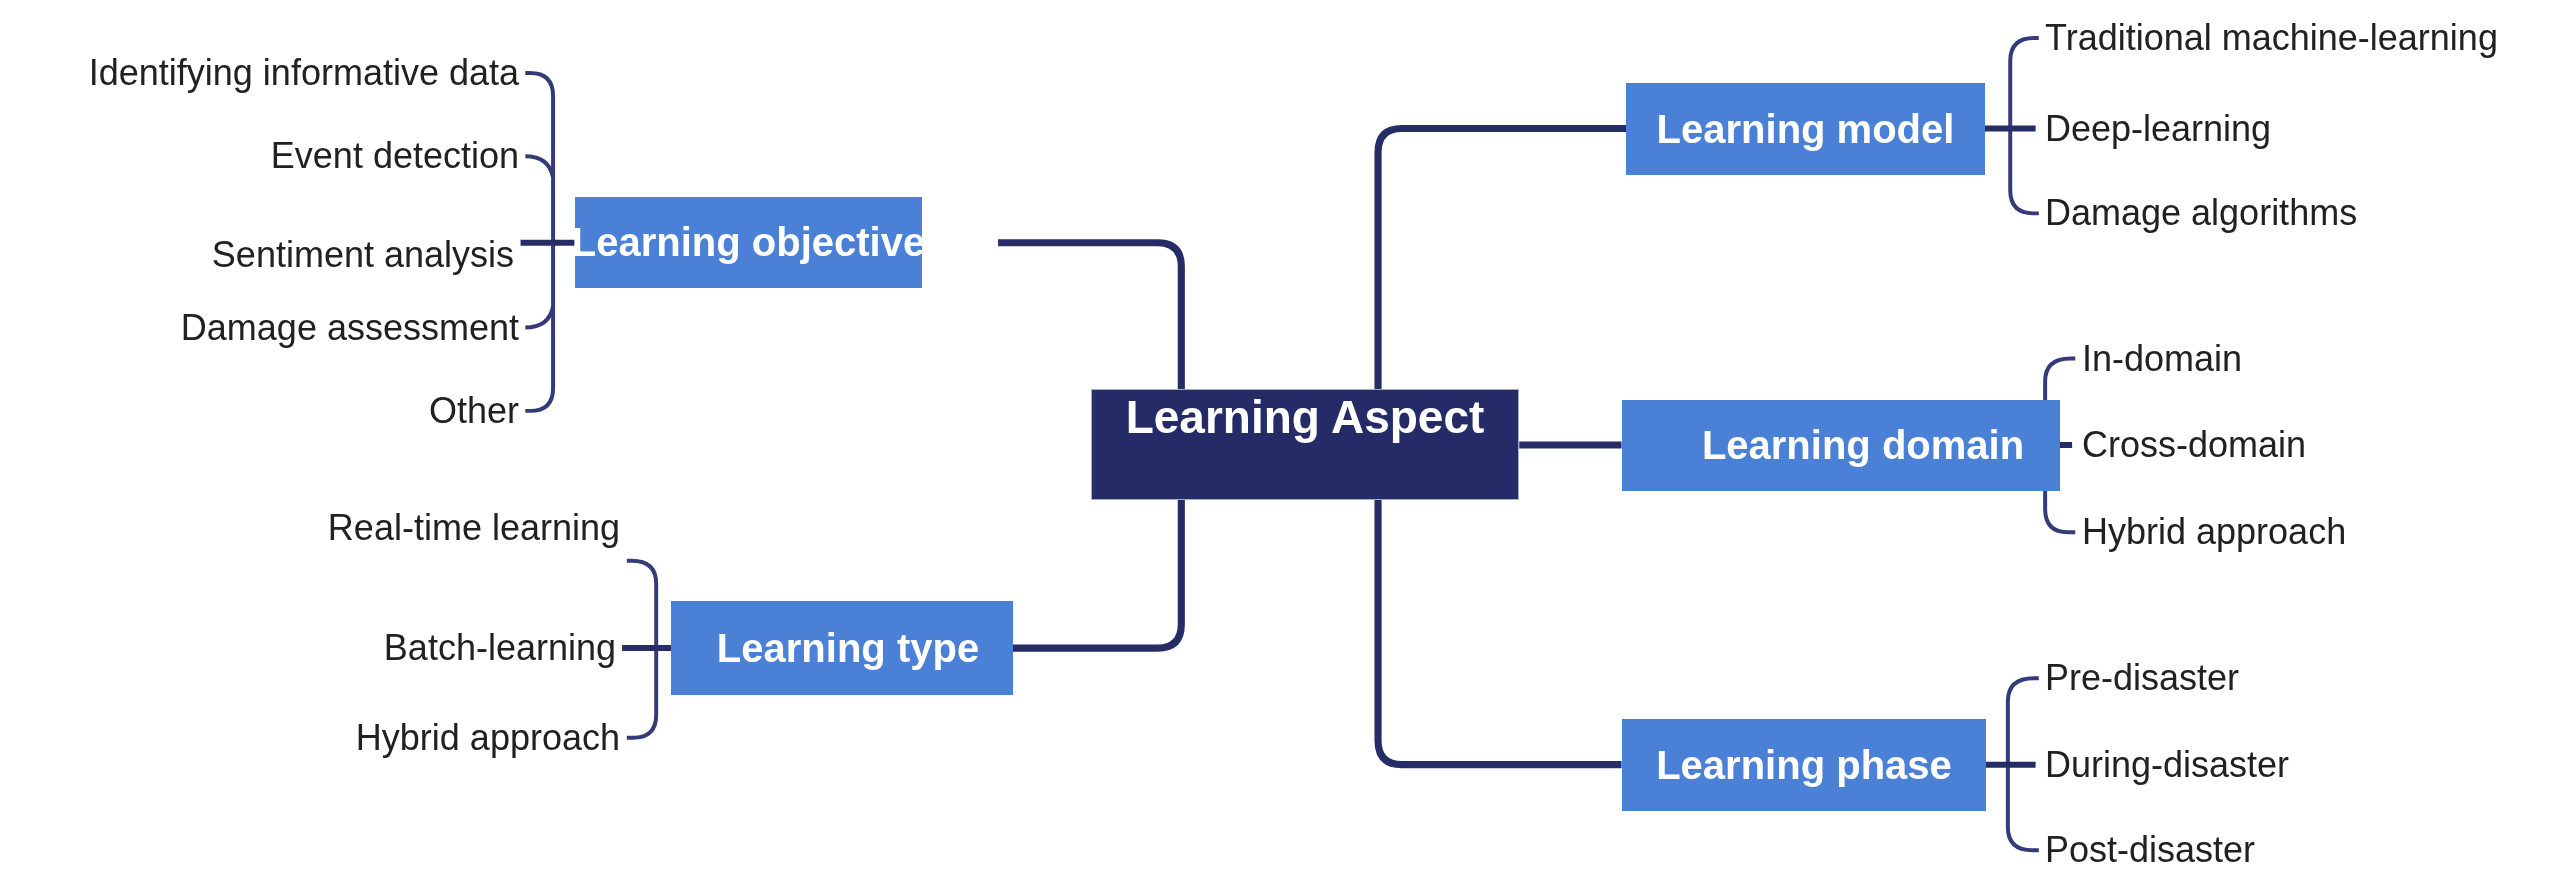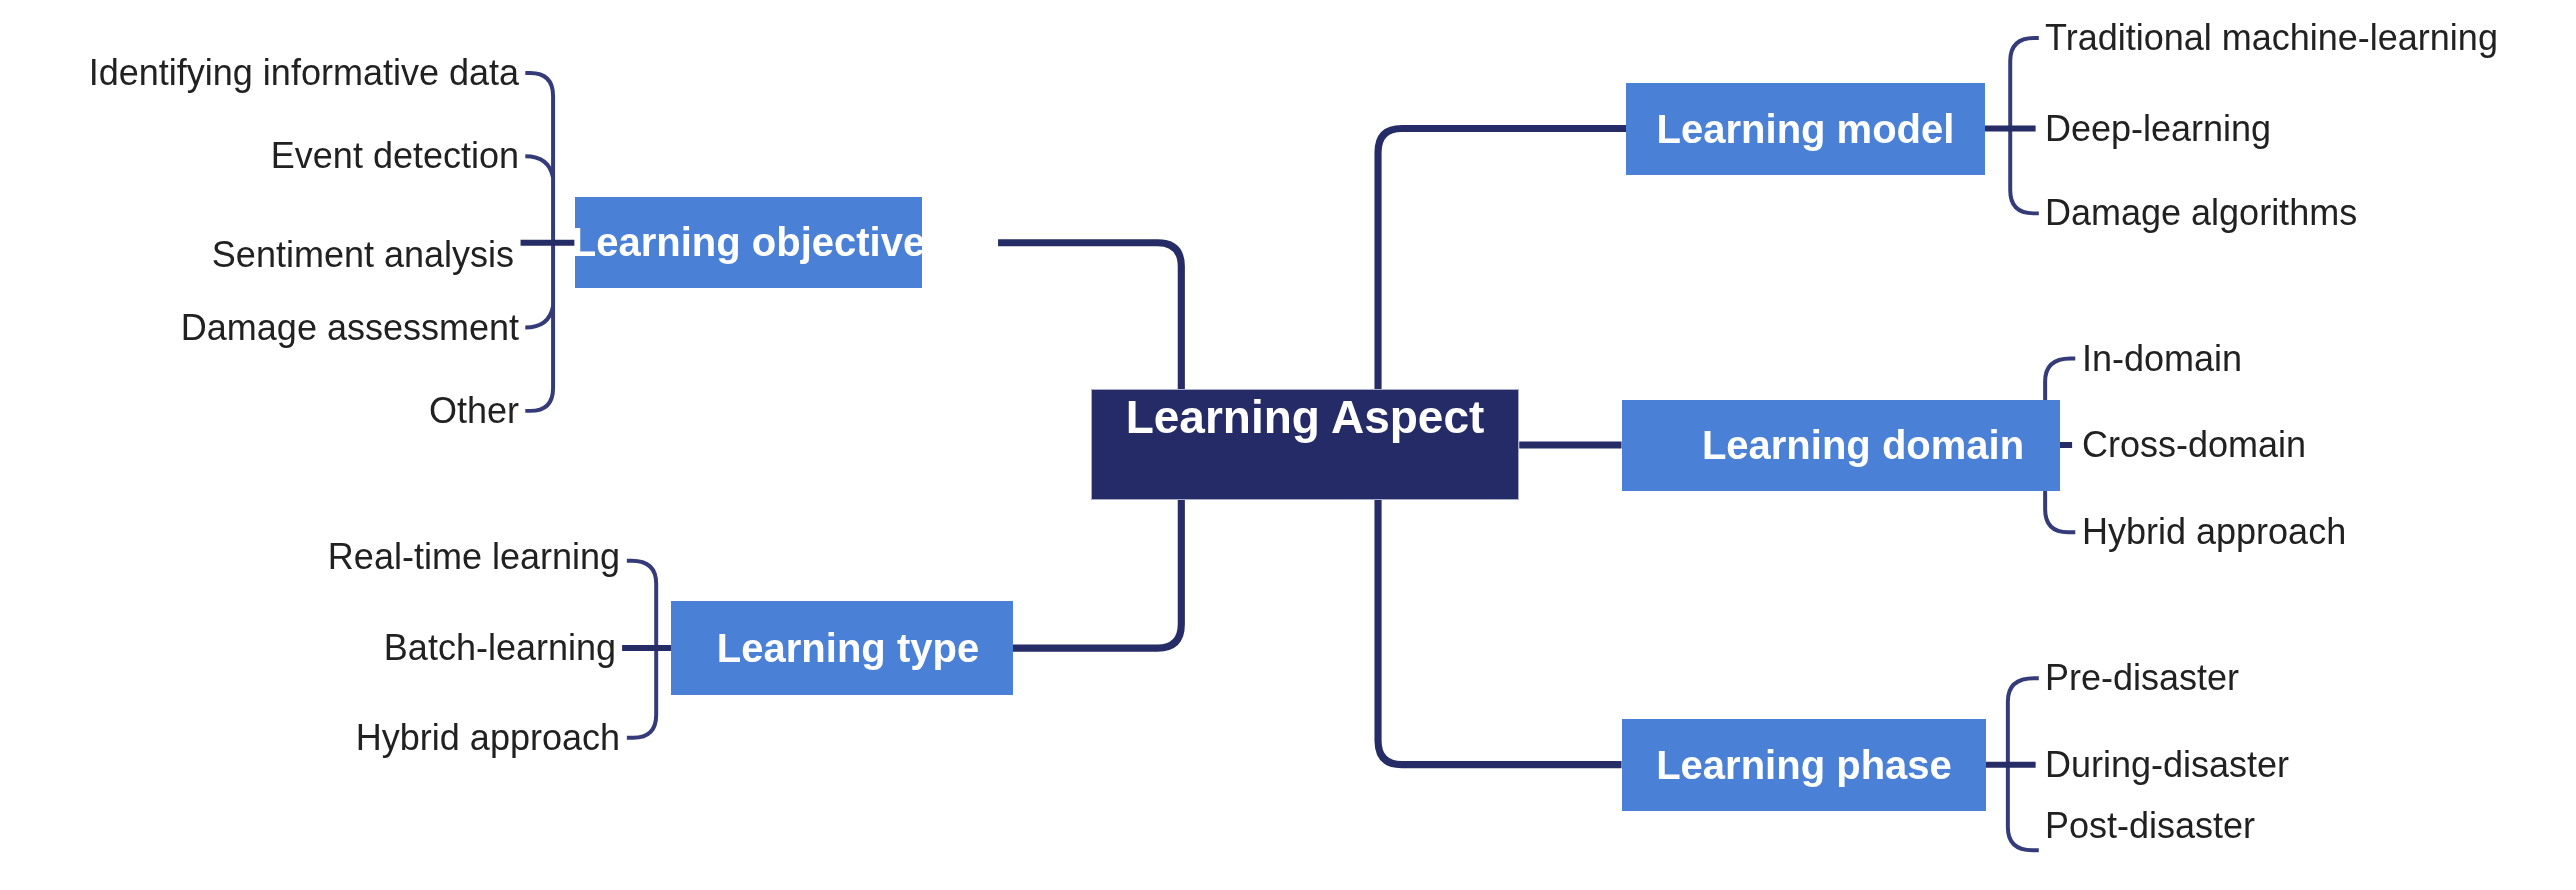--- a/index.html
+++ b/index.html
@@ -124,30 +124,30 @@
   <div class="branch-box" style="left:1622px; top:719px; width:364px; height:92px;">
     <span>Learning phase</span>
   </div>
 
   <div class="leaf" style="right:2057px; top:73px;">Identifying informative data</div>
   <div class="leaf" style="right:2057px; top:156px;">Event detection</div>
   <div class="leaf" style="right:2062px; top:243px;margin-top:12px;">Sentiment analysis</div>
   <div class="leaf" style="right:2057px; top:328px;">Damage assessment</div>
   <div class="leaf" style="right:2057px; top:411px;">Other</div>
 
-  <div class="leaf" style="right:1956px; top:557px;text-align:center;">Real-time learning</div>
+  <div class="leaf" style="right:1956px; top:528px;text-align:center;">Real-time learning</div>
   <div class="leaf" style="right:1960px; top:648px;">Batch-learning</div>
   <div class="leaf" style="right:1956px; top:738px;">Hybrid approach</div>
 
   <div class="leaf" style="left:2045px; top:38px;">Traditional machine-learning</div>
   <div class="leaf" style="left:2045px; top:129px;">Deep-learning</div>
   <div class="leaf" style="left:2045px; top:213px;">Damage algorithms</div>
 
   <div class="leaf" style="left:2082px; top:359px;">In-domain</div>
   <div class="leaf" style="left:2082px; top:445px;">Cross-domain</div>
   <div class="leaf" style="left:2082px; top:532px;">Hybrid approach</div>
 
   <div class="leaf" style="left:2045px; top:678px;">Pre-disaster</div>
   <div class="leaf" style="left:2045px; top:765px;">During-disaster</div>
-  <div class="leaf" style="left:2045px; top:826px;">Post-disaster</div>
+  <div class="leaf" style="left:2045px; top:850px;">Post-disaster</div>
 
 </div>
 
 
 </body></html>

